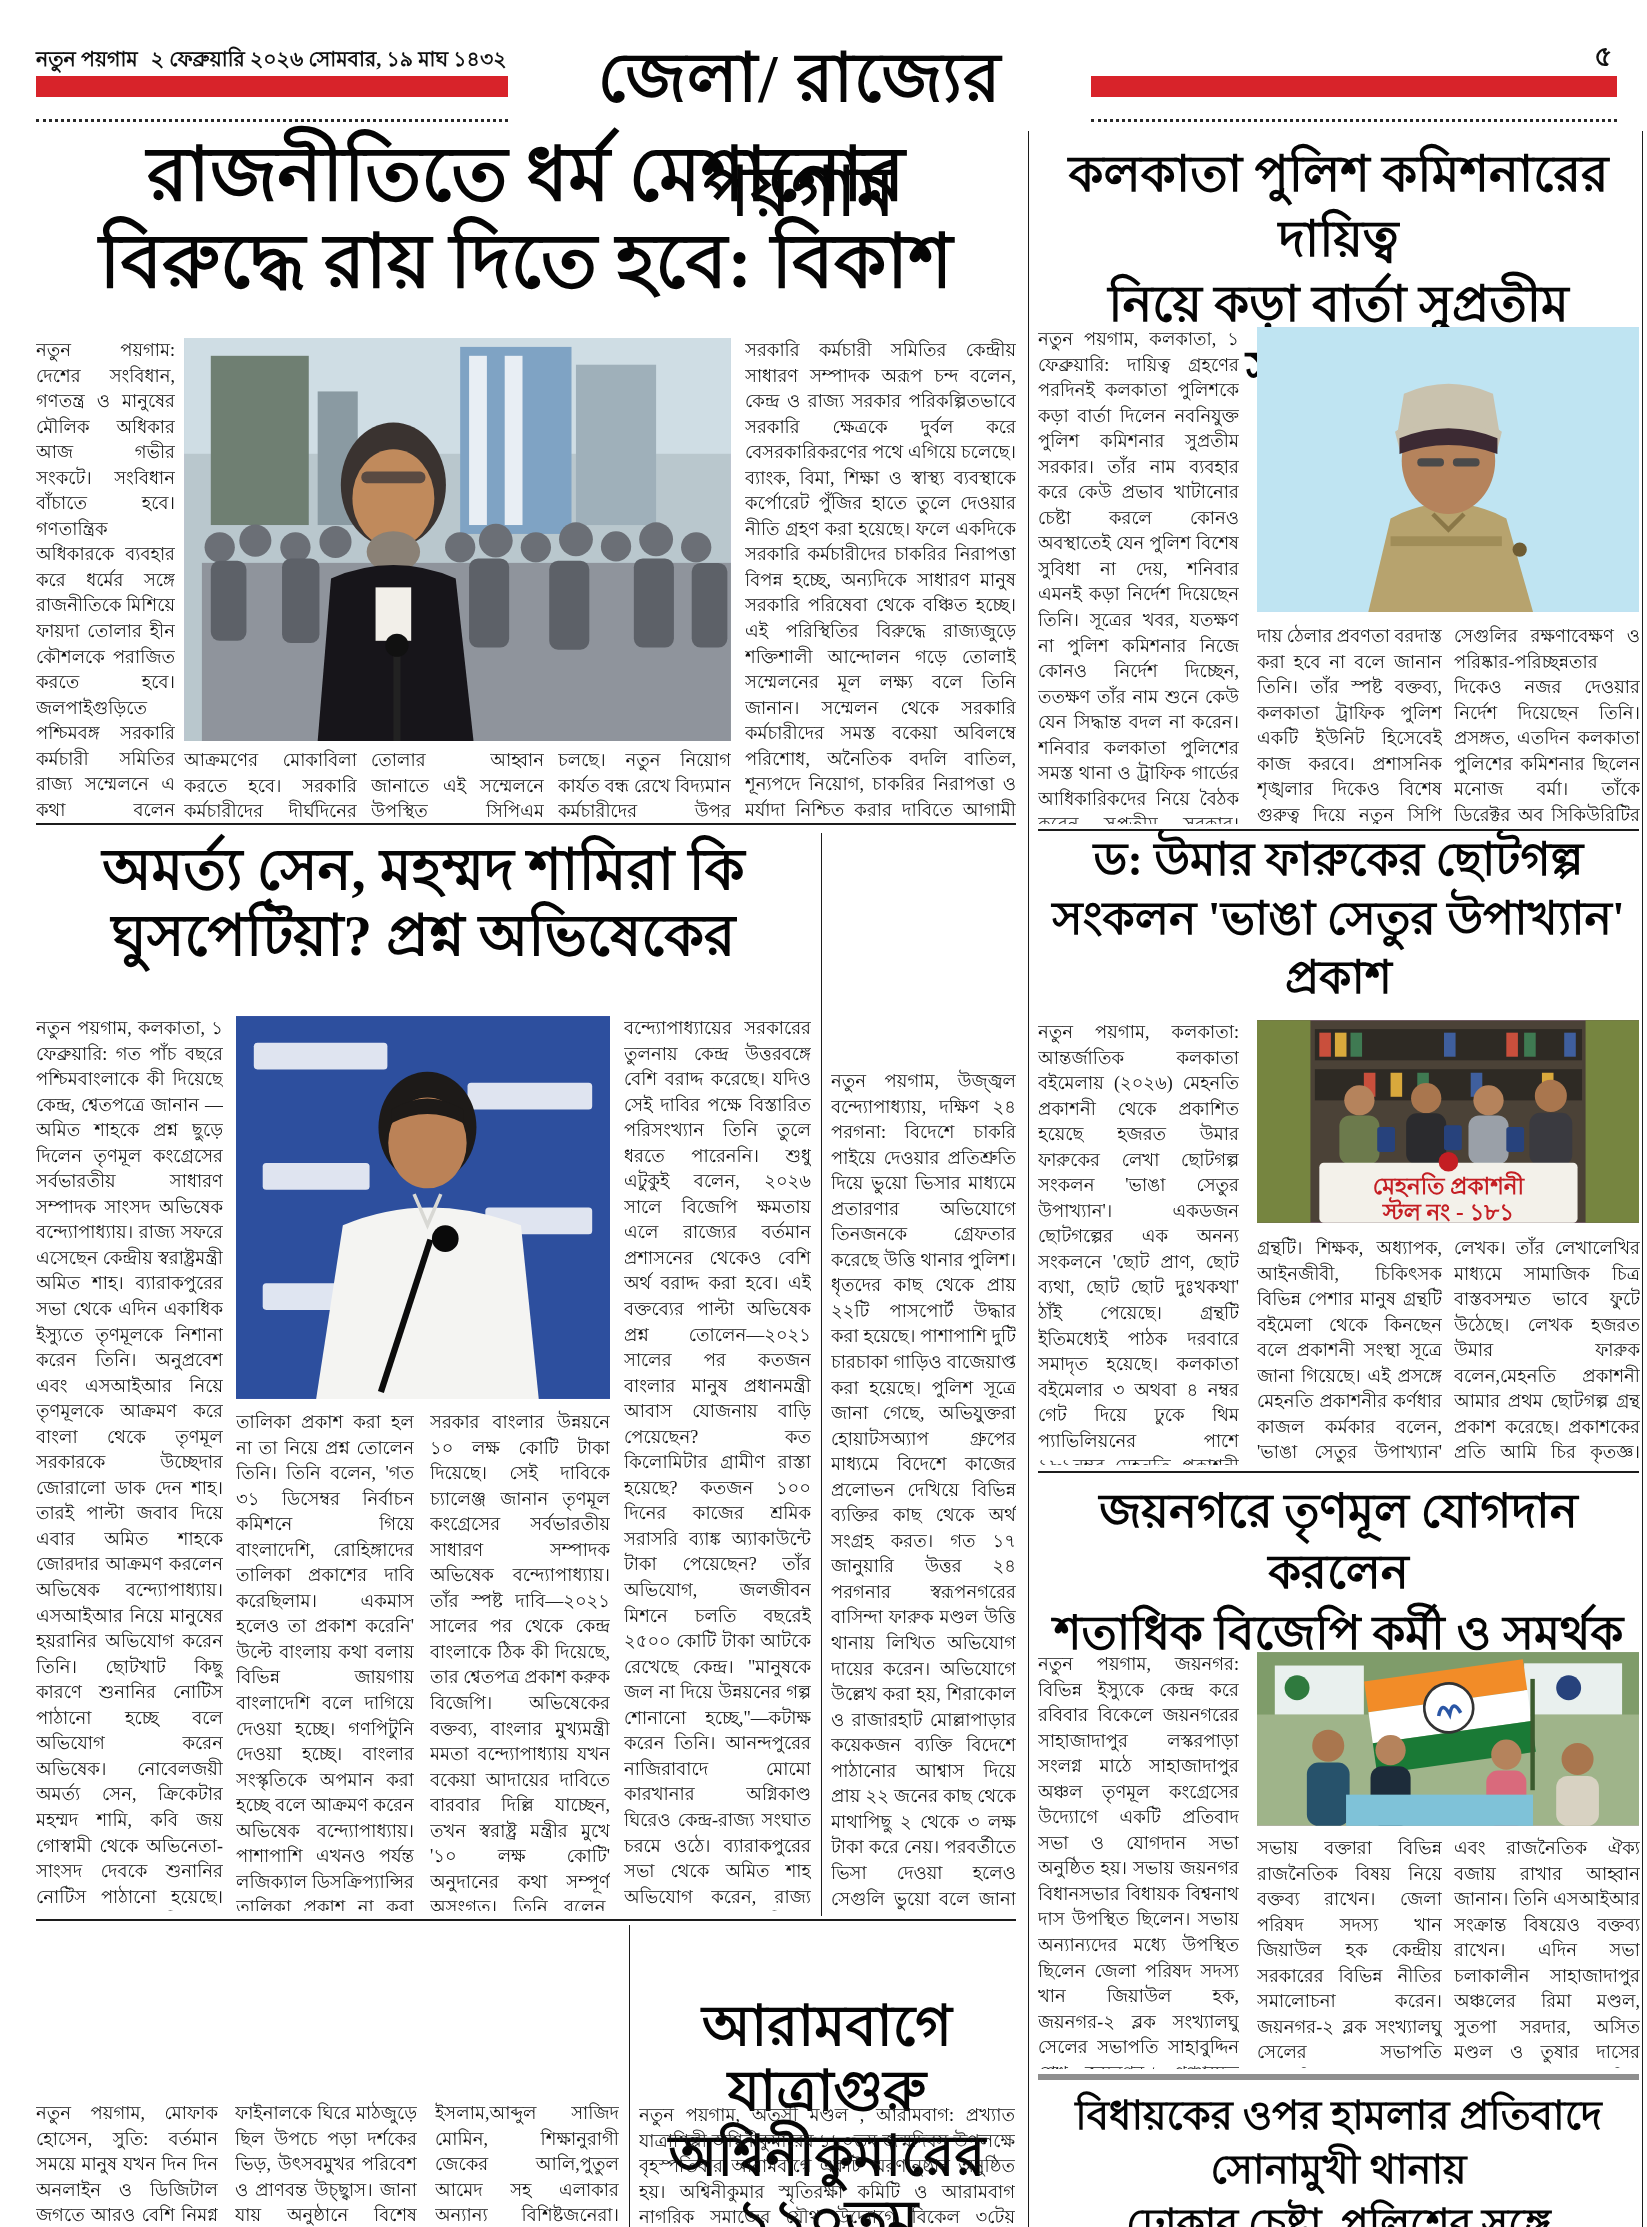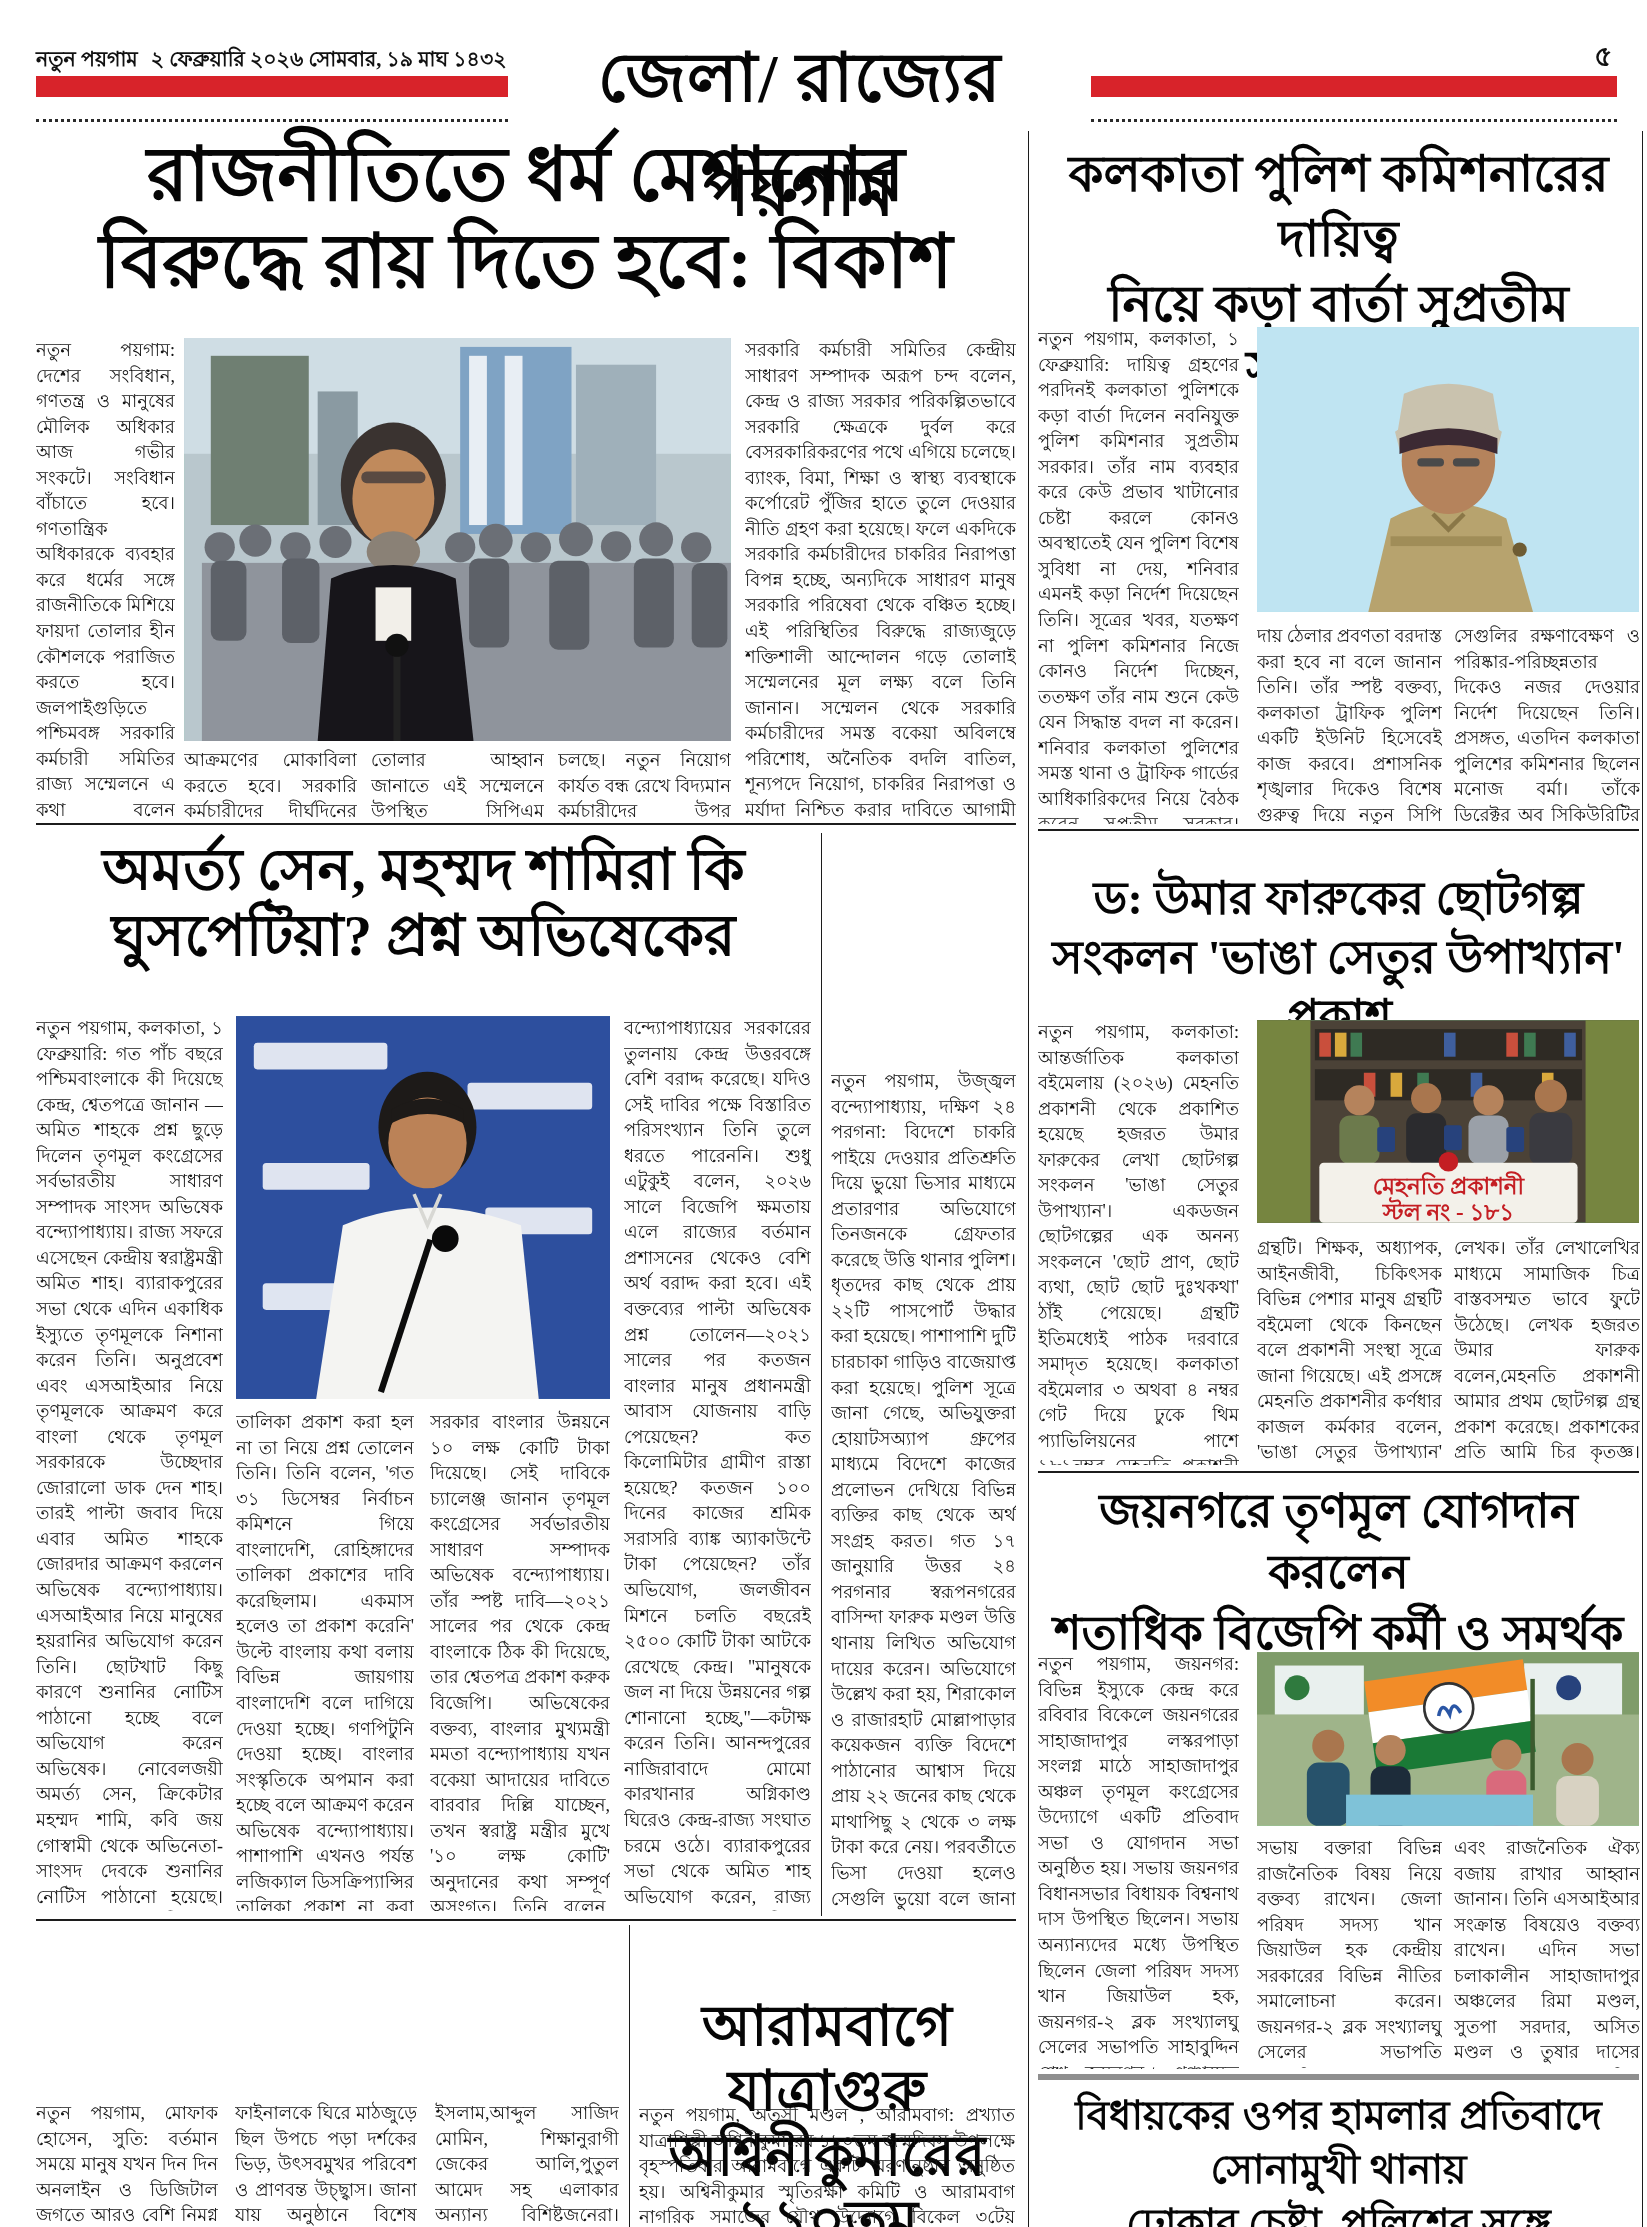--- a/index.html
+++ b/index.html
@@ -5,21 +5,21 @@
   html,body{margin:0;padding:0;background:#e8e8e8;}
   .page{position:relative;width:1647px;height:2523px;background:#ffffff;overflow:hidden;
         font-family:"Liberation Serif","DejaVu Serif",serif;color:#111;}
   .abs{position:absolute;}
   .headline{font-weight:900;color:#050505;line-height:1.16;text-align:center;white-space:pre-line;}
   .body-col{position:absolute;font-size:18px;line-height:1.42;text-align:justify;overflow:hidden;color:#141414;}
   .hrule{position:absolute;background:#1c1c1c;height:1.8px;}
   .vrule{position:absolute;background:#1c1c1c;width:1.3px;}
   .grayrule{position:absolute;background:#8f8f8f;}
   .dotted{position:absolute;height:0;border-top:3.1px dotted #2a2a2a;}
-  .photo{position:absolute;overflow:hidden;background:#86efac;}
+  .photo{position:absolute;overflow:hidden;background:#f0abfc;}
   .photo svg{display:block;}
   .brandline{position:absolute;font-size:20.5px;font-weight:bold;white-space:nowrap;}
   .brand{display:inline-block;border-bottom:3.6px solid #d8232a;padding-bottom:0.9px;margin-right:8px;font-weight:900;}
   .redbar{position:absolute;height:20.5px;}
   .section-title{position:absolute;font-size:68px;font-weight:900;letter-spacing:0.9px;text-align:center;color:#060606;}
   .pagenum{position:absolute;font-size:28.5px;font-weight:bold;}
   .banner-text{position:absolute;text-align:center;color:#c41e23;font-weight:900;line-height:1.15;white-space:pre-line;}
 </style>
 </head>
 <body>
@@ -165,21 +165,21 @@
       <rect x="440" y="295" width="60" height="18" rx="9" fill="#4a4a4a"></rect>
       <path d="M395 420 L430 455 L465 420" fill="none" stroke="#8a7747" stroke-width="10"></path>
     </svg>
   </div>
 
   <div class="body-col" style="left:1257px;top:624px;width:185px;height:200px;">দায় ঠেলার প্রবণতা বরদাস্ত করা হবে না বলে জানান তিনি। তাঁর স্পষ্ট বক্তব্য, কলকাতা ট্রাফিক পুলিশ একটি ইউনিট হিসেবেই কাজ করবে। প্রশাসনিক শৃঙ্খলার দিকেও বিশেষ গুরুত্ব দিয়ে নতুন সিপি বলেছেন, থানা ও ট্রাফিক গার্ড হল কলকাতা পুলিশের 'ড্রয়িং ও লিভিং রুম', তাই সেগুলি সাজানো ও পরিচ্ছন্ন রাখতে হবে। পাশাপাশি ডিডি এবং এআরএস-কে পুলিশের 'কিচেন' হিসেবে উল্লেখ করে</div>
   <div class="body-col" style="left:1454px;top:624px;width:186px;height:200px;">সেগুলির রক্ষণাবেক্ষণ ও পরিষ্কার-পরিচ্ছন্নতার দিকেও নজর দেওয়ার নির্দেশ দিয়েছেন তিনি। প্রসঙ্গত, এতদিন কলকাতা পুলিশের কমিশনার ছিলেন মনোজ বর্মা। তাঁকে ডিরেক্টর অব সিকিউরিটির দায়িত্ব দেওয়া হয়েছে। তাঁর স্থলাভিষিক্ত হয়ে নগরপালের দায়িত্ব গ্রহণ করলেন বাঙালি আইপিএস সুপ্রতীম সরকার, যিনি এর আগে রাজ্য পুলিশের এডিজি (দক্ষিণবঙ্গ) ছিলেন।</div>
 
   <div class="hrule" style="left:1038px;top:829px;width:601px;"></div>
 
-  <div class="abs headline" style="left:1038px;top:870px;width:601px;font-size:46px;line-height:1.28;">ড: উমার ফারুকের ছোটগল্প
+  <div class="abs headline" style="left:1038px;top:831px;width:601px;font-size:46px;line-height:1.28;">ড: উমার ফারুকের ছোটগল্প
 সংকলন 'ভাঙা সেতুর উপাখ্যান' প্রকাশ</div>
 
   <div class="body-col" style="left:1038px;top:1020px;width:201px;height:445px;">নতুন পয়গাম, কলকাতা: আন্তর্জাতিক কলকাতা বইমেলায় (২০২৬) মেহনতি প্রকাশনী থেকে প্রকাশিত হয়েছে হজরত উমার ফারুকের লেখা ছোটগল্প সংকলন 'ভাঙা সেতুর উপাখ্যান'। একডজন ছোটগল্পের এক অনন্য সংকলনে 'ছোট প্রাণ, ছোট ব্যথা, ছোট ছোট দুঃখকথা' ঠাঁই পেয়েছে। গ্রন্থটি ইতিমধ্যেই পাঠক দরবারে সমাদৃত হয়েছে। কলকাতা বইমেলার ৩ অথবা ৪ নম্বর গেট দিয়ে ঢুকে থিম প্যাভিলিয়নের পাশে ১৮১নম্বর মেহনতি প্রকাশনী থেকে পাঠক বইটি সংগ্রহ করতে পারবেন। বইমেলা থেকে 'ভাঙা সেতুর উপাখ্যান' সংগ্রহ করেছেন 'উদয়ের পথে' পত্রিকার সম্পাদক তথা উত্তর ২৪ পরগনার চন্দ্রকেতুগড় শহীদুল্লাহ স্মৃতি মহাবিদ্যালয়ের অধ্যাপক ড.আকিকুল ইসলাম। তাঁর প্রতিক্রিয়া, 'ভাঙা সেতুর উপাখ্যান' এক অসাধারণ ছোটগল্প সংকলন। নজরকাড়া প্রচ্ছদ পাঠকের দৃষ্টি আকর্ষণ করবে। সহজ সরল ভাষায় সমাজ বাস্তবতার নিরিখে গড়ে উঠেছে এই ছোটগল্প</div>
 
   <div class="photo" style="left:1257px;top:1020px;width:382px;height:203px;">
     <svg width="382" height="203" viewBox="0 0 858 455">
       <rect width="858" height="455" fill="#4b4237"></rect>
       <rect x="0" y="0" width="120" height="455" fill="#768540"></rect>
       <rect x="738" y="0" width="120" height="455" fill="#768540"></rect>
       <g>

